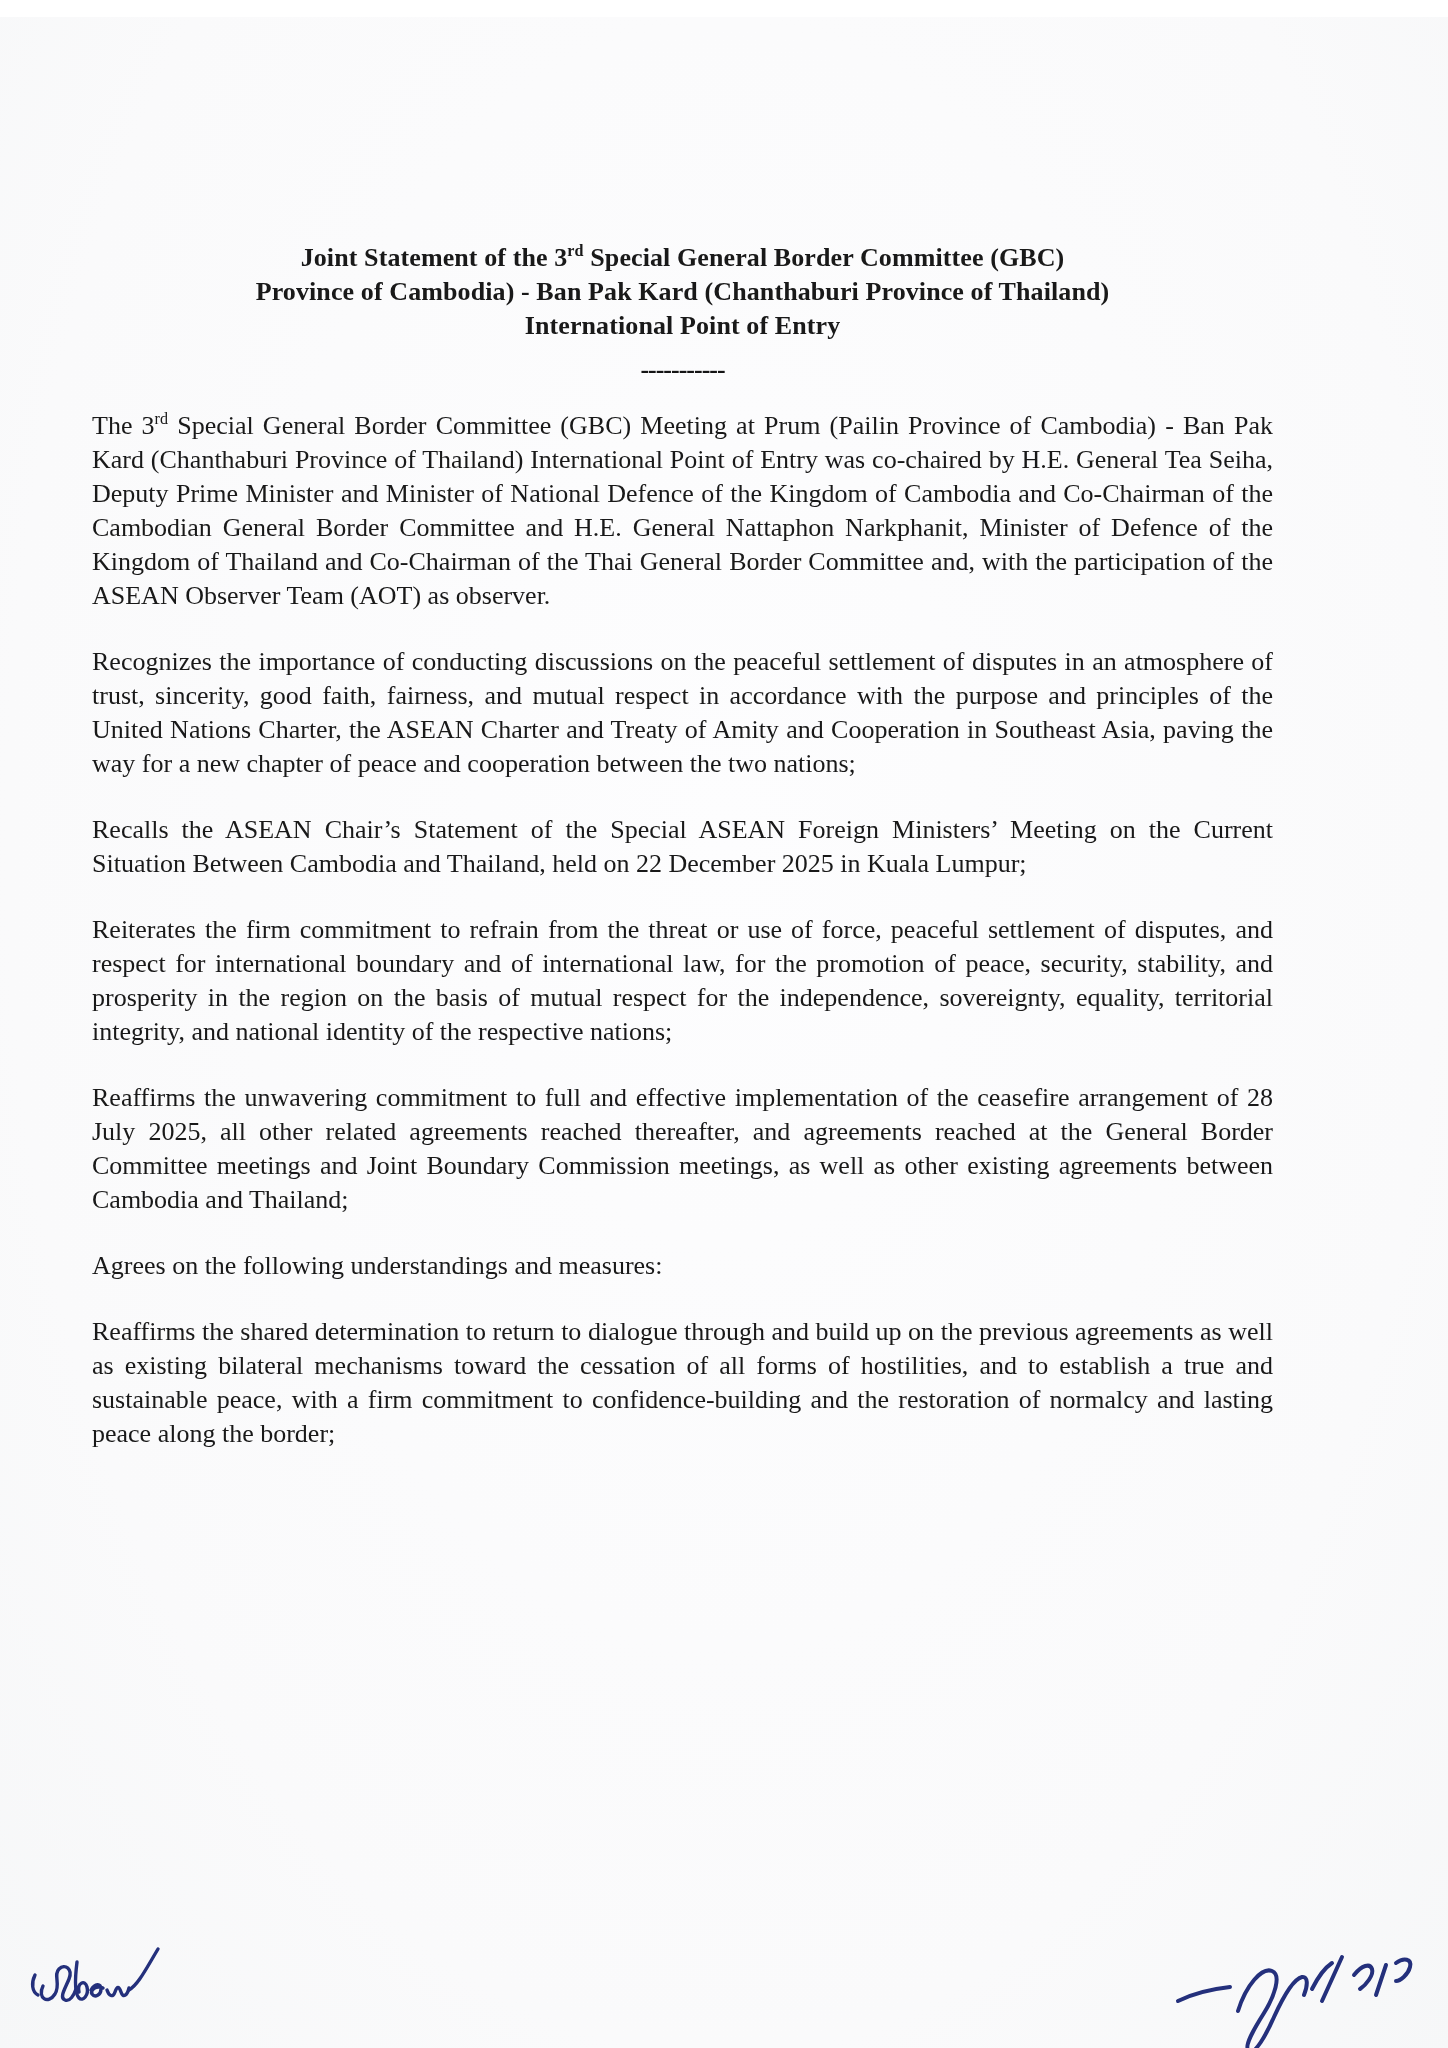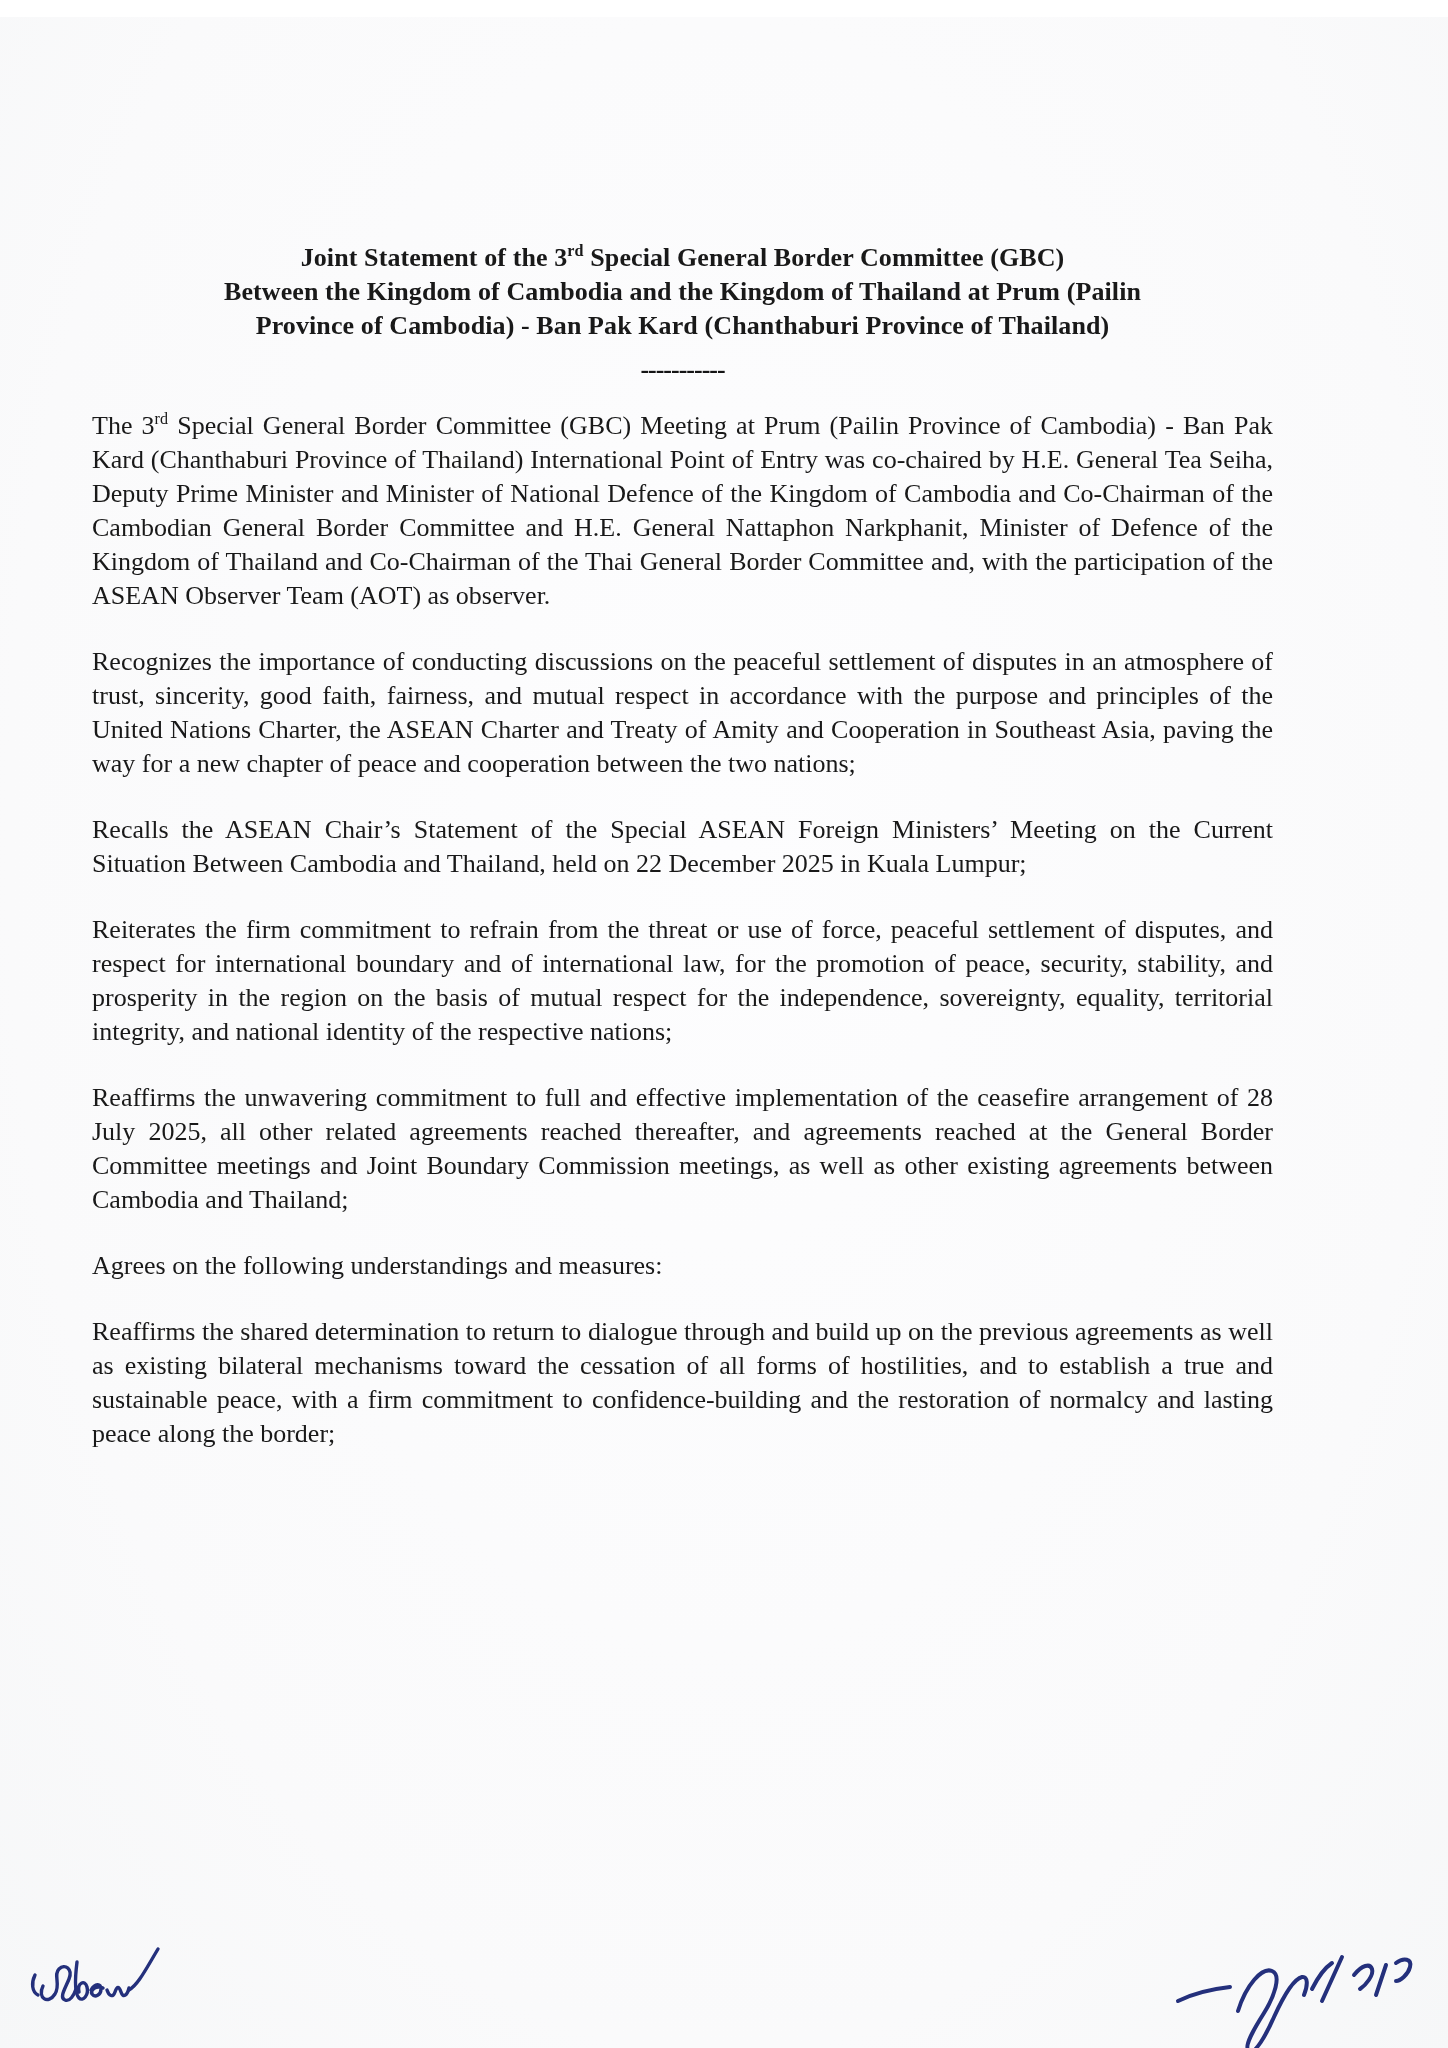--- a/index.html
+++ b/index.html
@@ -51,22 +51,22 @@
   .sig-right{left:1170px;top:1936px;}
   .sig-right path{stroke-width:4px;}
 </style>
 </head>
 <body>
 
 <div class="page">
 
   <header class="title-block">
     <div class="t-line"><span>Joint Statement of the 3</span><sup class="ord">rd</sup><span> Special General Border Committee (GBC)</span></div>
-    <div class="t-line">Between the Kingdom of Cambodia and the Kingdom of Thailand at Prum (Pailin</div>
     <div class="t-line">Province of Cambodia) - Ban Pak Kard (Chanthaburi Province of Thailand)</div>
+    <div class="t-line">International Point of Entry</div>
   </header>
 
   <div class="divider">-----------</div>
 
   <main class="doc-body">
     <p class="para"><span>The 3</span><sup class="ord">rd</sup><span> Special General Border Committee (GBC) Meeting at Prum (Pailin Province of Cambodia) - Ban Pak Kard (Chanthaburi Province of Thailand) International Point of Entry was co-chaired by H.E. General Tea Seiha, Deputy Prime Minister and Minister of National Defence of the Kingdom of Cambodia and Co-Chairman of the Cambodian General Border Committee and H.E. General Nattaphon Narkphanit, Minister of Defence of the Kingdom of Thailand and Co-Chairman of the Thai General Border Committee and, with the participation of the ASEAN Observer Team (AOT) as observer.</span></p>
 
 
     <p class="para">Recognizes the importance of conducting discussions on the peaceful settlement of disputes in an atmosphere of trust, sincerity, good faith, fairness, and mutual respect in accordance with the purpose and principles of the United Nations Charter, the ASEAN Charter and Treaty of Amity and Cooperation in Southeast Asia, paving the way for a new chapter of peace and cooperation between the two nations;</p>
 

